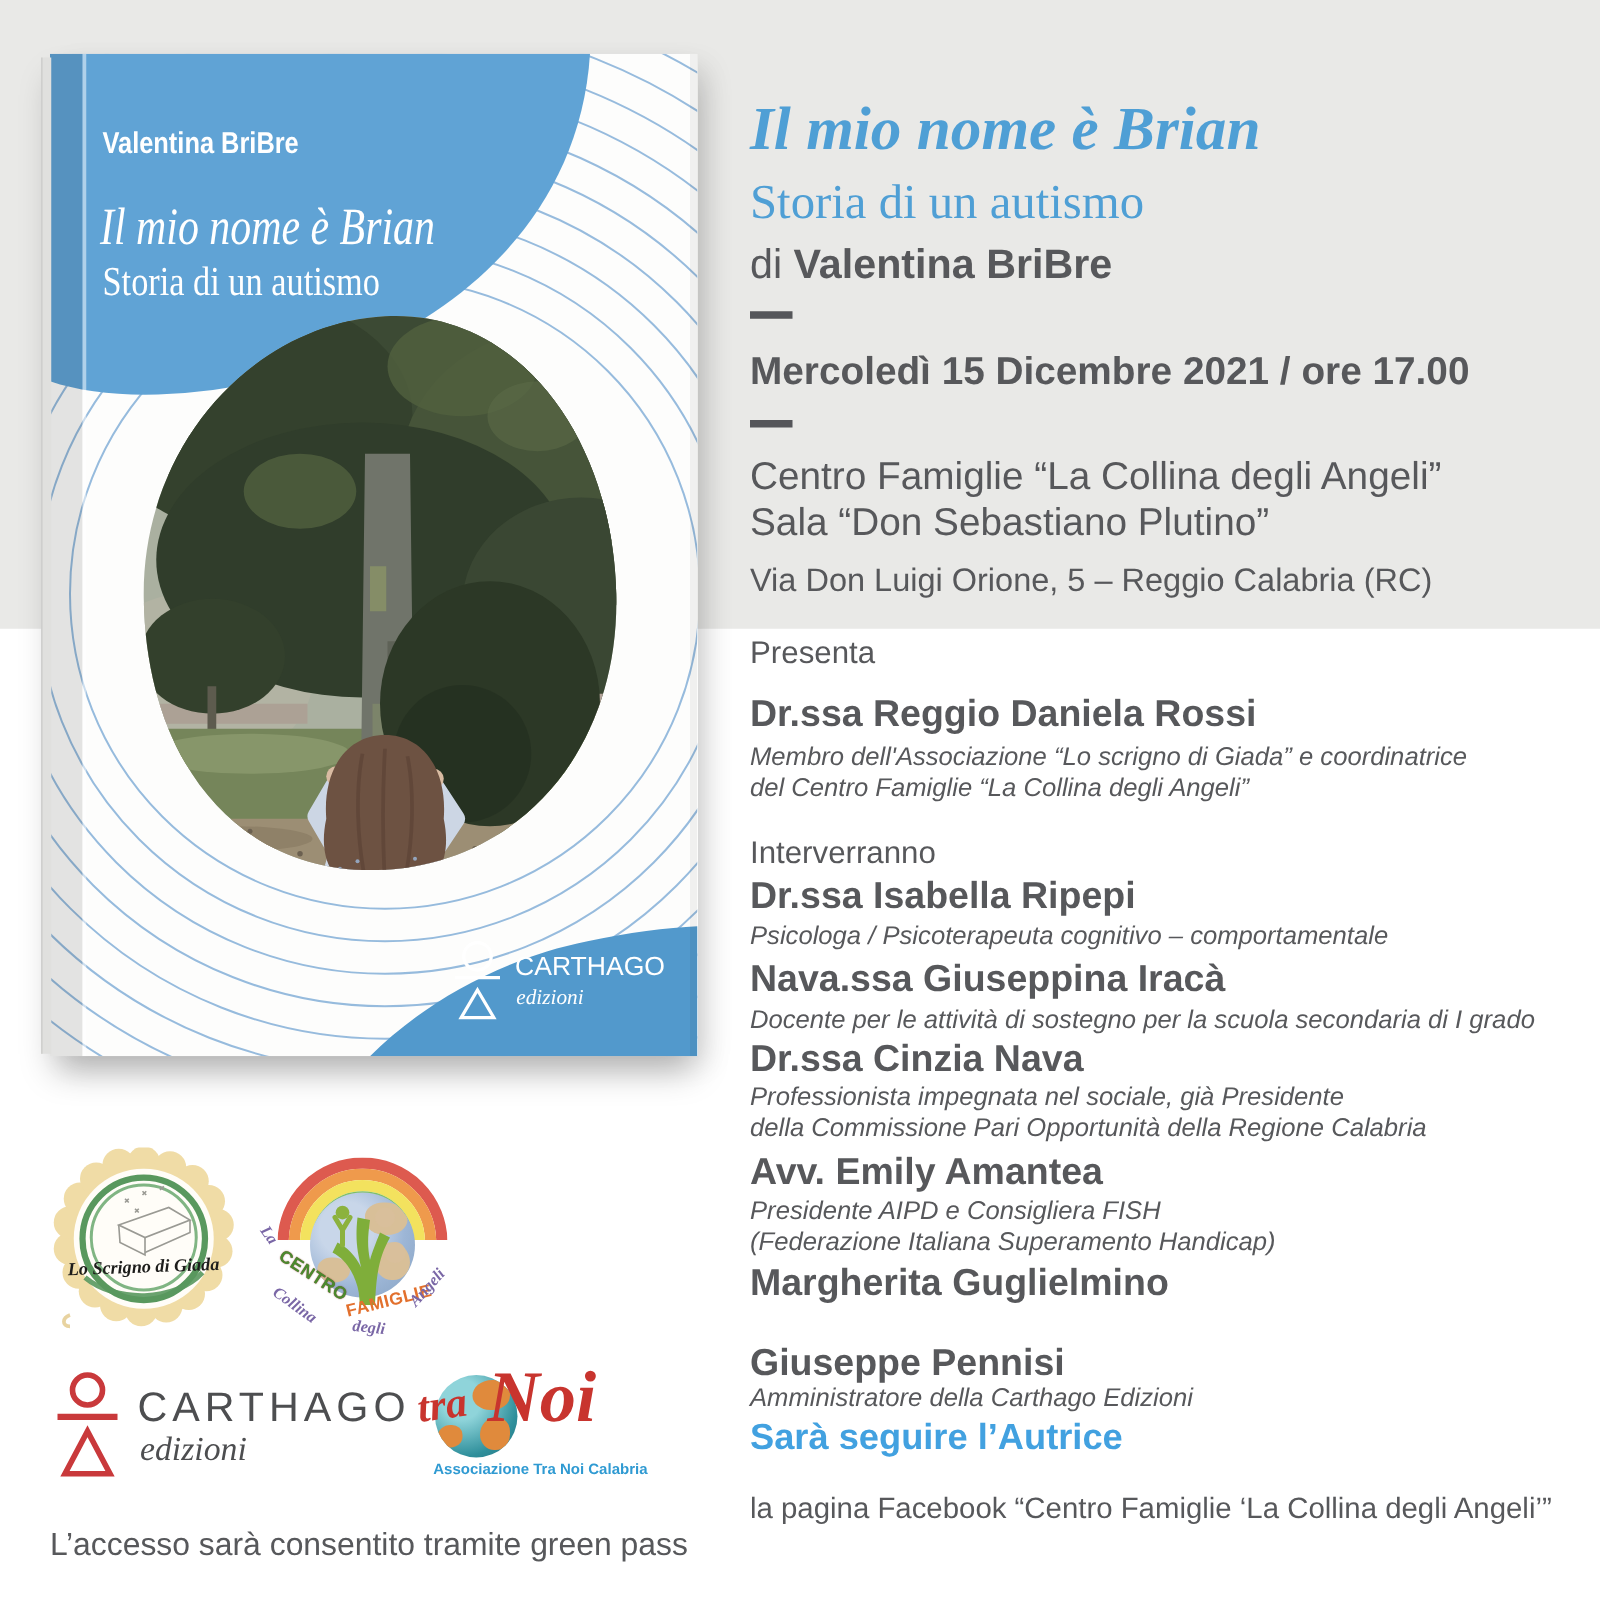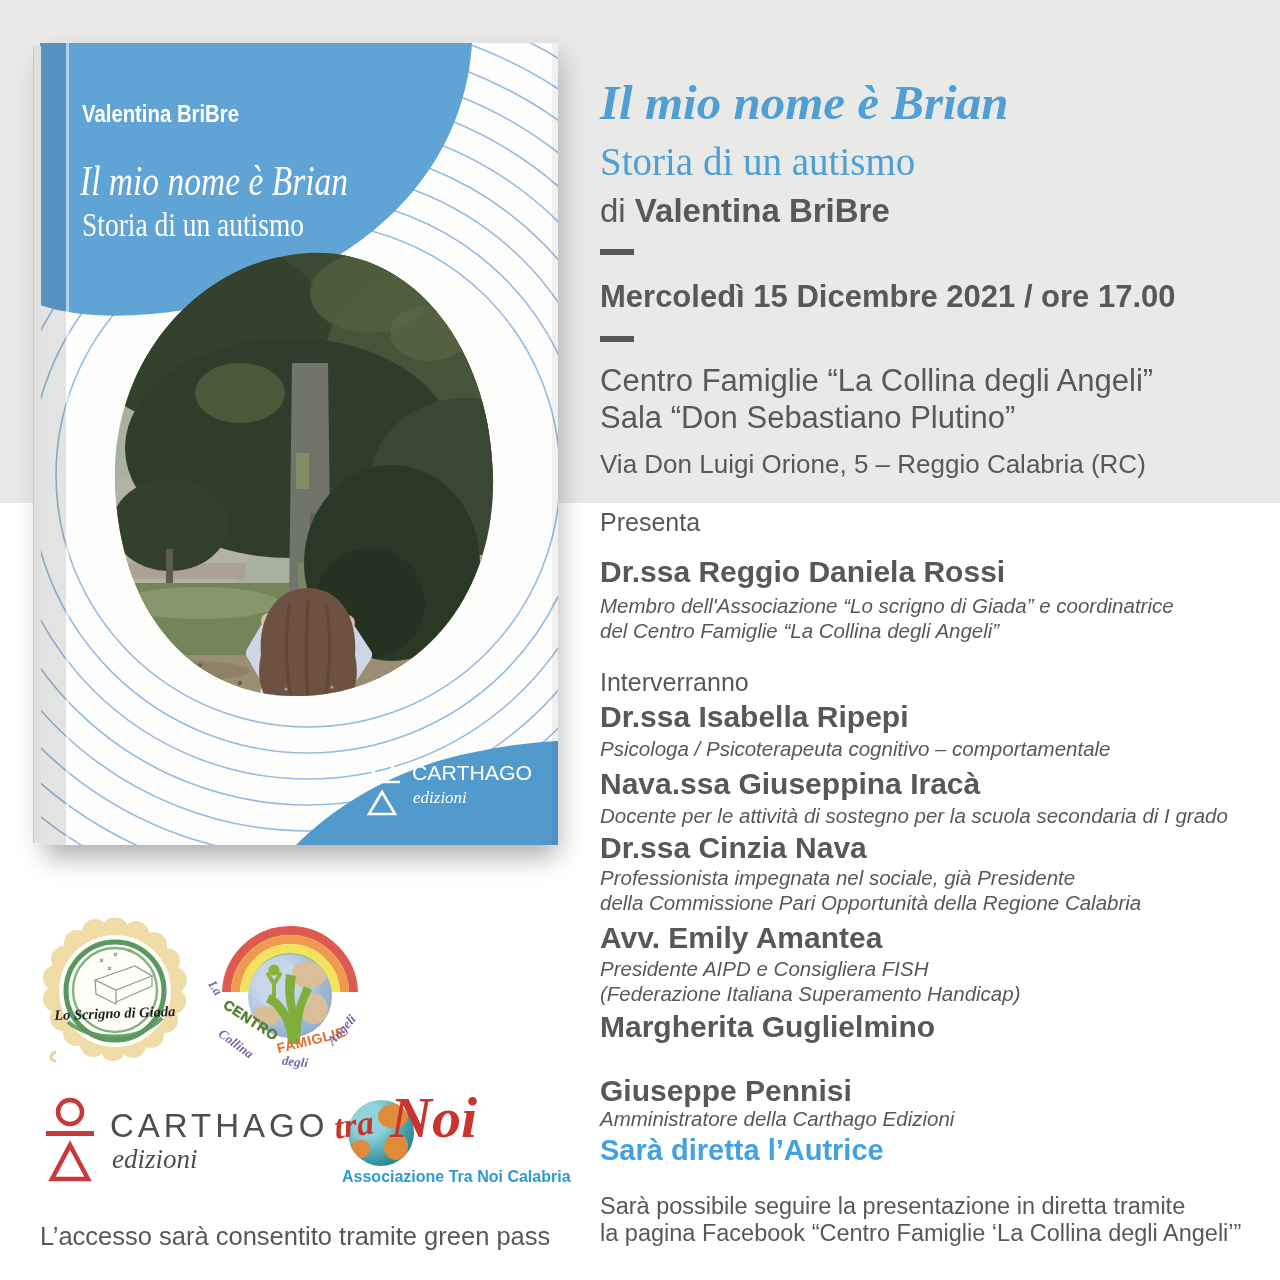--- a/index.html
+++ b/index.html
@@ -59,22 +59,22 @@
   .lc-sub{position:absolute;left:67px;top:47px;font-family:"Liberation Serif",serif;
           font-style:italic;font-size:27px;color:#4d4e50;}
   .logo-tranoi{position:absolute;left:330px;top:1094px;width:190px;height:92px;}
   .tn-globe{position:absolute;left:18px;top:6px;width:66px;height:66px;border-radius:50%;
             background:radial-gradient(circle at 32% 30%,#8fd4da 0 25%,#2f8f9b 70%,#23707c);overflow:hidden;}
   .tn-land{position:absolute;background:#e08a3c;border-radius:55% 45% 50% 50%;}
   .tn-tra{position:absolute;left:4px;top:12px;font-family:"Liberation Serif",serif;font-style:italic;
           font-weight:700;font-size:34px;color:#c8342e;transform:rotate(-8deg);}
   .tn-noi{position:absolute;left:60px;top:-10px;font-family:"Liberation Serif",serif;font-style:italic;
           font-weight:700;font-size:58px;color:#c8342e;}
-  .tn-sub{position:absolute;left:12px;top:74px;width:176px;text-align:left;
-          font-size:16px;font-weight:700;color:#2f9ad2;white-space:nowrap;}
+  .tn-sub{position:absolute;left:12px;top:74px;width:176px;text-align:right;
+          font-size:12px;font-weight:700;color:#2f9ad2;white-space:nowrap;}
   .access{position:absolute;left:40px;top:1222px;font-size:25.5px;white-space:nowrap;}
 </style>
 </head>
 <body>
 
 <div class="canvas">
   <div class="band-top"></div>
 
   <div class="book">
     <div class="pages"></div>
@@ -224,24 +224,23 @@
     <div class="abs sp-role" style="top:956px">
       <div>Presidente AIPD e Consigliera FISH</div>
       <div>(Federazione Italiana Superamento Handicap)</div>
     </div>
 
     <div class="abs sp-name" style="top:1010px">Margherita Guglielmino</div>
 
     <div class="abs sp-name" style="top:1074px">Giuseppe Pennisi</div>
     <div class="abs sp-role" style="top:1106px">Amministratore della Carthago Edizioni</div>
 
-    <div class="abs highlight">Sarà diretta l’Autrice</div>
+    <div class="abs highlight">Sarà seguire l’Autrice</div>
 
     <div class="abs stream">
-      <div>Sarà possibile seguire la presentazione in diretta tramite</div>
       <div>la pagina Facebook “Centro Famiglie ‘La Collina degli Angeli’”</div>
     </div>
   </div>
 
   <div class="logo-scrigno">
     <svg width="150" height="150" viewBox="0 0 150 150">
       <g fill="#f0dca6">
         <circle cx="75" cy="73" r="64"></circle>
         <circle cx="75" cy="12" r="13"></circle>
           <circle cx="96" cy="16" r="13"></circle>

